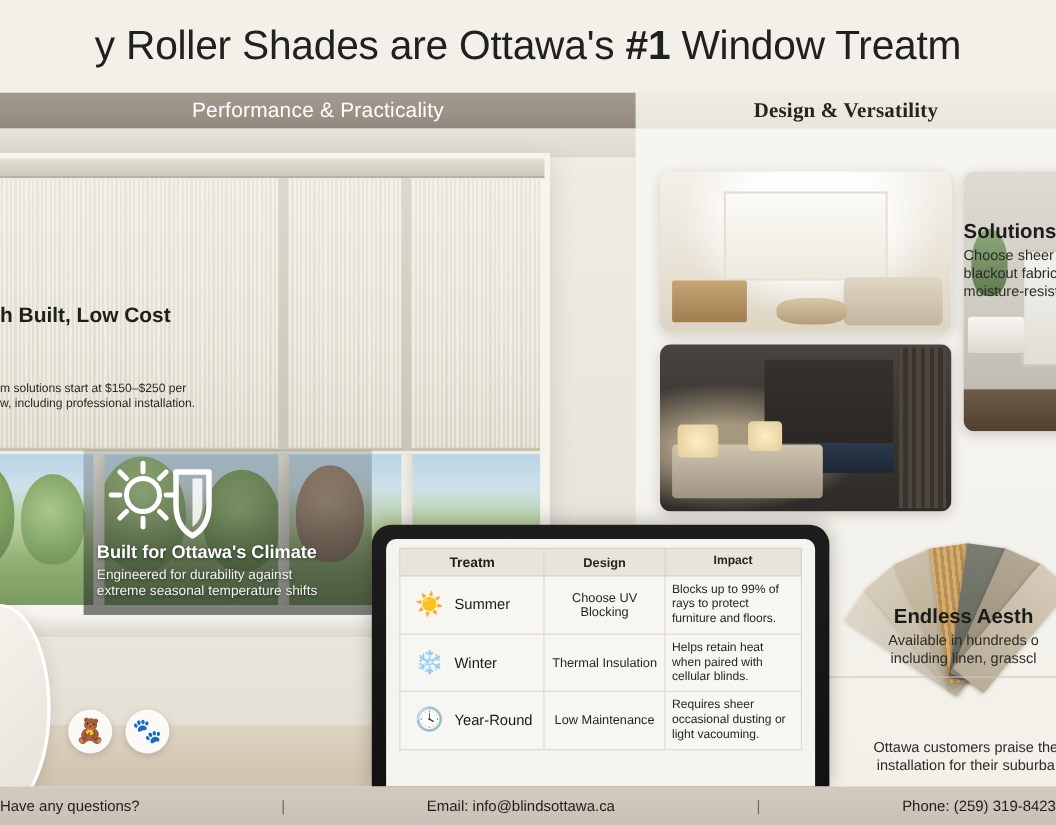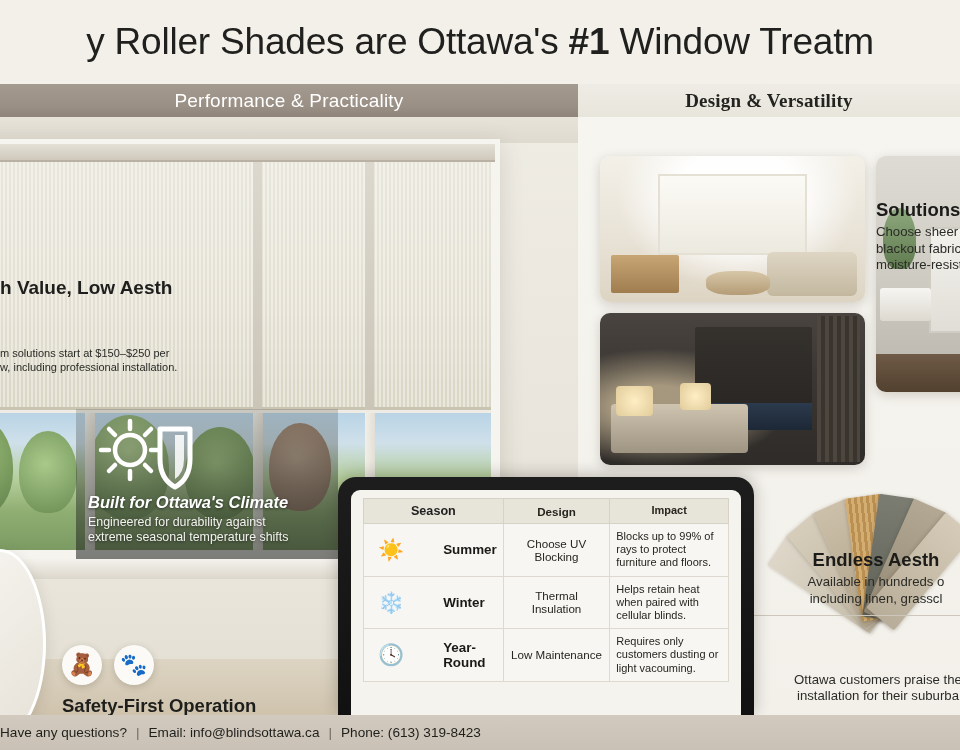--- a/index.html
+++ b/index.html
@@ -79,21 +79,21 @@
     background: linear-gradient(90deg,#f1efe8,#e3dfd6); }
 
   
   .climate {
     position:absolute; left:76px; top:292px; width:262px; height:152px;
     background: linear-gradient(180deg, rgba(58,62,56,.20) 0%, rgba(40,44,40,.46) 55%, rgba(33,36,32,.58) 100%);
     padding: 8px 10px 10px 12px;
   }
   .climate-icons { position:relative; height:76px; }
   .climate h3 { color:#fff; font-size:16.5px; font-weight:700; margin-bottom:3px;
-    text-shadow: 0 1px 3px rgba(0,0,0,.55); font-style: italic; }
+    text-shadow: 0 1px 3px rgba(0,0,0,.55); }
   .climate p { color:#f2f2ef; font-size:12.4px; line-height:1.18;
     text-shadow: 0 1px 3px rgba(0,0,0,.55); }
 
   
   .value-block { position:absolute; left:0px; top:160px; width:260px; }
   .value-block h3 { font-size:19px; font-weight:700; color:#1e1e1c; margin-bottom:4px; }
   .value-block p { font-size:11px; line-height:1.24; color:#2a2a26;margin-top:48px; }
 
   
   .sill { position:absolute; left:-70px; top:442px; width:570px; height:20px;
@@ -192,27 +192,27 @@
     background:#e7e4da; font-size:12.6px; font-weight:700; color:#1f1f1d;
     padding:5px 4px; border:1px solid #d6d2c7; text-align:center;
   }
   tbody td { border:1px solid #ddd9ce; padding:6px 6px; vertical-align:middle;
     background:#f7f6f2; }
   .c-season { width:36%; }
   .c-benefit { width:30%; text-align:center; font-size:11.6px; color:#26261f; }
   .c-impact { width:34%; font-size:11px; line-height:1.2; color:#26261f; }
   .season-cell { display:flex; align-items:center; gap:9px; padding-left:8px; }
   .season-ic { font-size:21px; line-height:1; }
-  .season-name { font-size:13.4px; font-weight:700; color:#1a1a18;margin-left:30px; }
+  .season-name { font-size:13.4px; font-weight:400; color:#1a1a18; }
 
   
   .footer {
     position:absolute; left:0; bottom:0; width:960px; height:35px;
     background: linear-gradient(180deg,#d2cabf,#c9c1b5);
-    display:flex; align-items:center; justify-content:flex-start;
+    display:flex; align-items:center; justify-content:space-between;
     font-size:13.6px; color:#1f1f1c;
   }
   .footer .sep { margin:0 9px; color:#6f6a60; }
 </style>
 </head>
 <body>
 
 <div id="page">
 
   <div class="title-bar">
@@ -242,21 +242,21 @@
             <div class="tree" style="left:246px;top:14px; width:70px; height:92px; background:radial-gradient(circle at 45% 40%,#a5c683,#5f8149);"></div>
             <div class="tree" style="left:330px;top:10px; width:62px; height:88px; background:radial-gradient(circle at 45% 40%,#b7a18c,#8a6b59);"></div>
 
           </div>
           <div class="mullion" style="left:146px;"></div>
           <div class="mullion" style="left:314px;"></div>
           <div class="mullion" style="left:426px;"></div>
         </div>
 
         <div class="value-block">
-          <h3>h Value, Low Aesth</h3>
+          <h3>h Built, Low Cost</h3>
           <p style="white-space:pre-line">m solutions start at $150–$250 per
 w, including professional installation.</p>
         </div>
 
         <div class="climate">
           <div class="climate-icons">
             <svg width="150" height="74" viewBox="0 0 150 74">
               <g stroke="#ffffff" stroke-width="4.5" stroke-linecap="round" fill="none">
                 <circle cx="42" cy="33" r="15"></circle>
                 <line x1="42" y1="4" x2="42" y2="12"></line>
@@ -288,21 +288,20 @@
 
         <div class="safety">
           <div class="safety-icons">
             <div class="ic-circle">
               <span>🧸</span>
             </div>
             <div class="ic-circle">
               <span>🐾</span>
             </div>
           </div>
-          <h3>Safety-First Operation</h3>
 
         </div>
       </div>
     </div>
 
     <div class="panel panel-right">
       <div class="band band-right">
         <span>Design &amp; Versatility</span>
       </div>
 
@@ -366,21 +365,21 @@
 
       </div>
     </div>
   </div>
 
   <div class="tablet">
     <div class="screen">
       <table>
         <thead>
           <tr>
-            <th class="c-season">Season</th>
+            <th class="c-season">Treatm</th>
             <th class="c-benefit">Design</th>
             <th class="c-impact">Impact</th>
           </tr>
         </thead>
         <tbody>
           <tr>
             <td class="c-season">
               <div class="season-cell">
                 <span class="season-ic">☀️</span>
                 <span class="season-name">Summer</span>
@@ -400,28 +399,28 @@
             <td class="c-impact">Helps retain heat when paired with cellular blinds.</td>
           </tr>
           <tr>
             <td class="c-season">
               <div class="season-cell">
                 <span class="season-ic">🕓</span>
                 <span class="season-name">Year-Round</span>
               </div>
             </td>
             <td class="c-benefit">Low Maintenance</td>
-            <td class="c-impact">Requires only customers dusting or light vacouming.</td>
+            <td class="c-impact">Requires sheer occasional dusting or light vacouming.</td>
           </tr>
         </tbody>
       </table>
     </div>
   </div>
 
   <div class="footer">
     <span>Have any questions?</span>
     <span class="sep">|</span>
     <span>Email: info@blindsottawa.ca</span>
     <span class="sep">|</span>
-    <span>Phone: (613) 319-8423</span>
+    <span>Phone: (259) 319-8423</span>
   </div>
 
 </div>
 
 </body></html>

